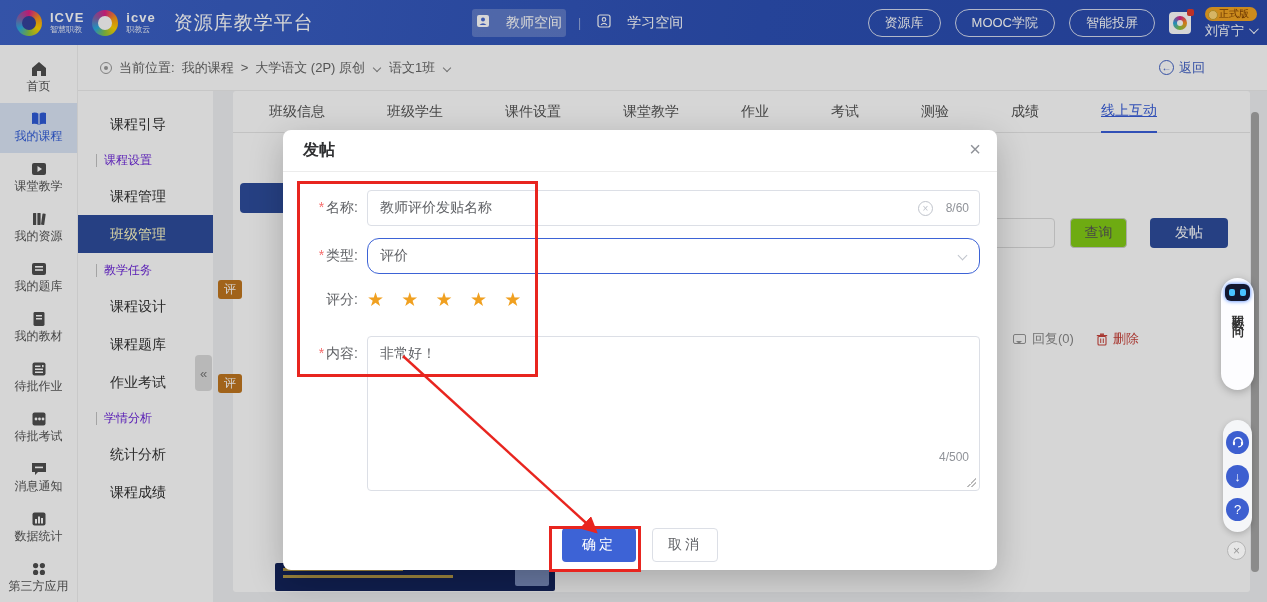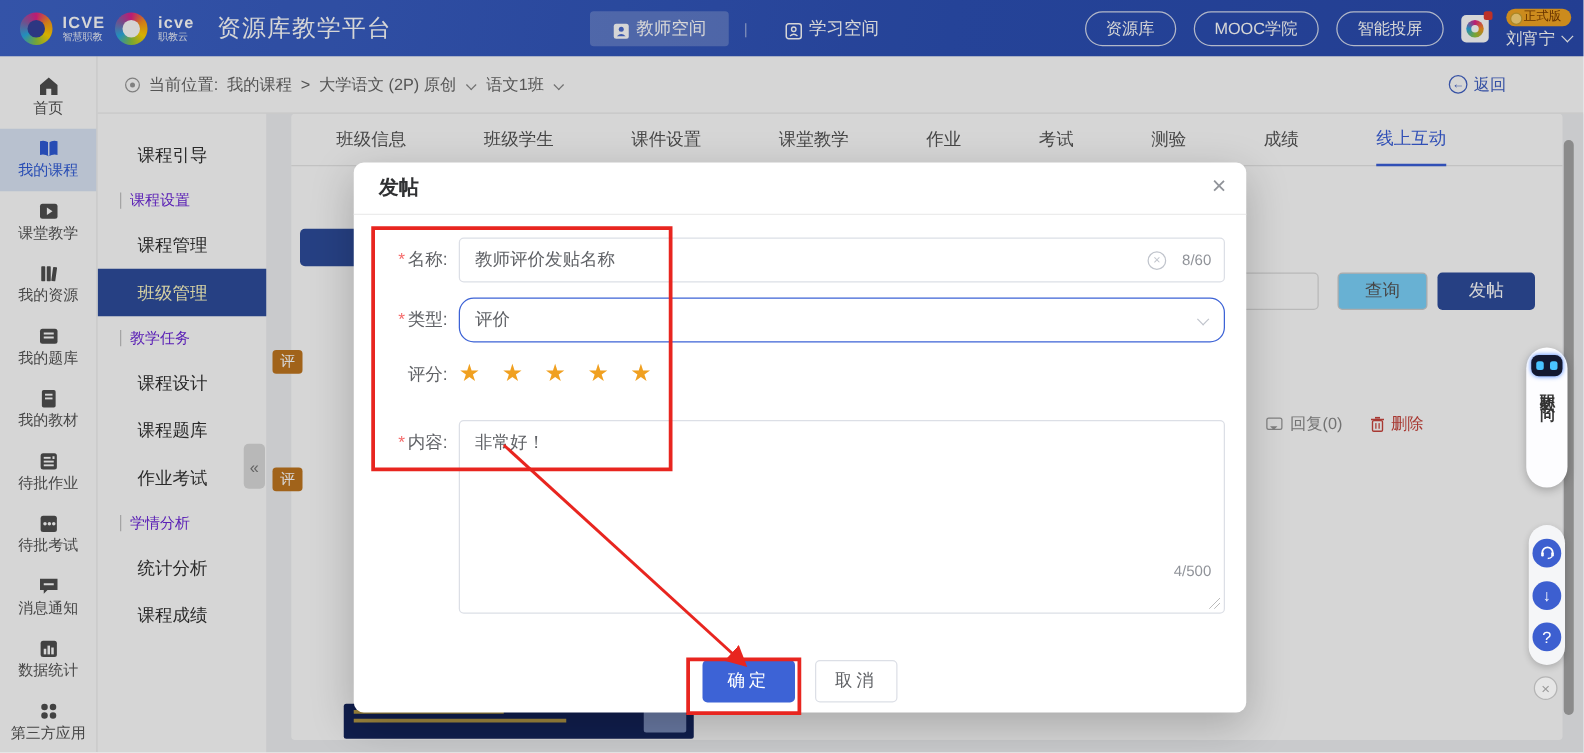--- a/index.html
+++ b/index.html
@@ -14,21 +14,21 @@
   .brand { display:flex; align-items:center; gap:8px; padding-left:16px; }
   .swirl { width:26px; height:26px; border-radius:50%;
     background:conic-gradient(#e0218a,#f7941d,#ffd200,#8cc63f,#29aae1,#8560a8,#e0218a); position:relative; }
   .swirl::after { content:""; position:absolute; inset:6px; border-radius:50%; background:#35429b; }
   .swirl.s2::after { background:#fdfdfd; }
   .logo-text { display:flex; flex-direction:column; line-height:1; }
   .logo-text .main { font-size:13px; font-weight:bold; letter-spacing:1px; }
   .logo-text .sub { font-size:8px; margin-top:2px; opacity:.9; }
   .brand-title { font-size:19px; margin-left:10px; letter-spacing:1px; }
   .space-nav { position:absolute; left:472px; top:0; height:45px; display:flex; align-items:center; gap:12px; font-size:14px; }
-  .space-item { display:flex; align-items:flex-end; gap:5px; padding:5px 18px; border-radius:3px; cursor:pointer; }
+  .space-item { display:flex; align-items:flex-start; gap:16px; padding:5px 4px; border-radius:3px; cursor:pointer; }
   .space-item.active { background:rgba(255,255,255,.22); }
   .space-divider { opacity:.5; font-size:12px; }
   .header-right { position:absolute; right:10px; top:0; height:45px; display:flex; align-items:center; gap:14px; }
   .pill-btn { border:1px solid rgba(255,255,255,.8); border-radius:14px; padding:4px 16px; font-size:13px; cursor:pointer; white-space:nowrap; }
   .app-icon { width:22px; height:22px; background:#fff; border-radius:4px; position:relative; display:flex; align-items:center; justify-content:center; }
   .app-icon .mini-swirl { width:14px; height:14px; border-radius:50%;
     background:conic-gradient(#e0218a,#f7941d,#8cc63f,#29aae1,#e0218a); position:relative; }
   .app-icon .mini-swirl::after { content:""; position:absolute; inset:4px; border-radius:50%; background:#fff; }
   .app-icon .corner { position:absolute; top:-3px; right:-3px; width:7px; height:7px; background:#e23b2e; border-radius:2px; }
   .user-block { display:flex; flex-direction:column; align-items:flex-start; line-height:1.2; }
@@ -59,25 +59,25 @@
   .course-menu { position:absolute; left:78px; top:91px; width:135px; bottom:0; background:#fff; z-index:5; padding-top:14px; }
   .menu-item { height:38px; line-height:38px; padding-left:32px; font-size:14px; color:#333; cursor:pointer; }
   .menu-item.active { background:#2e4d9c; color:#fef9c3; }
   .menu-section { height:34px; line-height:34px; padding-left:18px; font-size:12px; color:#6d28d9; display:flex; align-items:center; gap:7px; }
   .menu-section .bar { width:1px; height:13px; background:#c4c4c4; display:inline-block; }
 
   
   .content-card { position:absolute; left:233px; top:91px; width:1017px; height:501px; background:#fff; border-radius:3px; }
   .tabs { display:flex; gap:62px; padding:0 0 0 36px; height:42px; align-items:center; border-bottom:1px solid #e7e7e7; }
   .tab { font-size:14px; color:#555; white-space:nowrap; cursor:pointer; height:42px; display:flex; align-items:center; }
-  .tab.active { color:#3a5fd9; border-bottom:2px solid #3a5fd9; }
+  .tab.active { color:#3a5fd9; border-bottom:2px solid #3a5fd9;text-decoration:underline; }
   .frag-btn { position:absolute; left:7px; top:92px; width:50px; height:30px; background:#2e4d9c; border-radius:4px; }
   .bg-input { position:absolute; left:707px; top:127px; width:115px; height:30px; background:#fff; border:1px solid #ddd; border-radius:4px; }
   .bg-btn { position:absolute; top:127px; height:30px; border-radius:4px; font-size:14px; display:flex; align-items:center; justify-content:center; cursor:pointer; }
-  .btn-query { left:837px; width:72px; background:#7dd3fc; border:1px solid #ccc; color:#555; }
+  .btn-query { left:837px; width:57px; background:#84cc16; border:1px solid #ccc; color:#555; }
   .btn-post { left:917px; width:78px; background:#2e4d9c; color:#fff; }
   .post-tag { position:absolute; left:-15px; width:24px; height:19px; background:#c0761f; color:#fff; font-size:12px;
     border-radius:3px; display:flex; align-items:center; justify-content:center; }
   .reply-row { position:absolute; left:780px; top:239px; display:flex; align-items:center; gap:22px; font-size:13px; }
   .reply-link { color:#8a8a8a; display:flex; align-items:center; gap:6px; cursor:pointer; }
   .bubble-ic { width:13px; height:10px; border:1.2px solid #999; border-radius:2px; position:relative; display:inline-block; }
   .bubble-ic::after { content:""; position:absolute; left:2px; bottom:-4px; border:3px solid transparent; border-top-color:#999; }
   .del-link { color:#c9453d; display:flex; align-items:center; gap:5px; cursor:pointer; }
   .banner { position:absolute; left:42px; top:472px; width:280px; height:28px; background:#14245c; border-radius:2px; padding:5px 8px; }
   .banner .yline { height:3px; background:#d8b545; width:120px; margin-bottom:4px; opacity:.85; }

